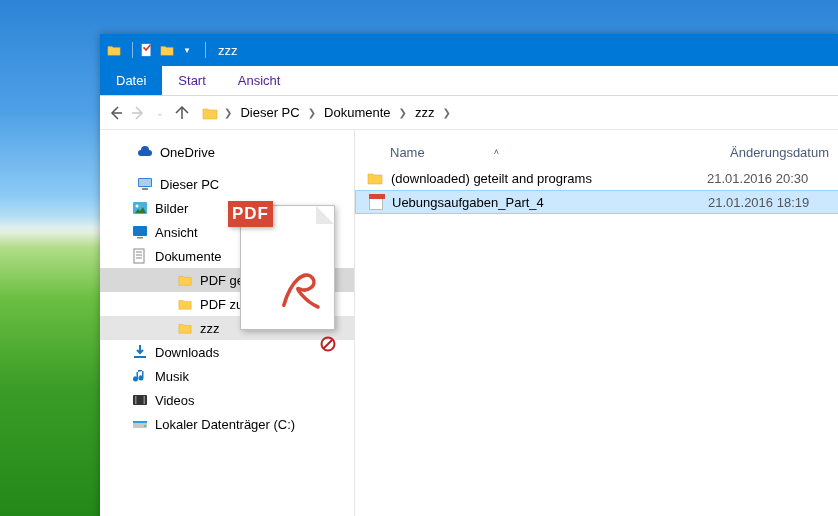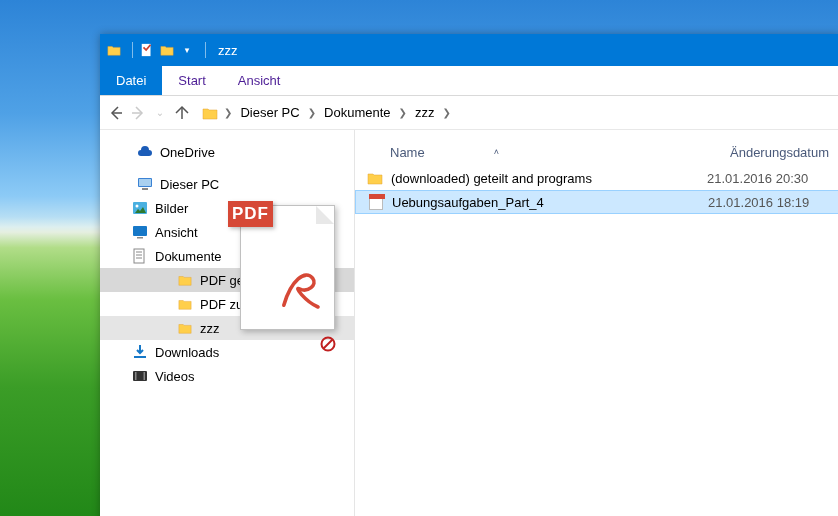--- a/index.html
+++ b/index.html
@@ -337,27 +337,45 @@
           <span class="icon">
               <svg width="16" height="16" viewBox="0 0 16 16">
                 <path d="M8 1 v8 m-3 -3 l3 3 l3 -3" stroke="#1678c8" stroke-width="2" fill="none"></path>
                 <rect x="2" y="12" width="12" height="2" fill="#1678c8"></rect>
               </svg>
             </span>
           <span>Downloads</span>
         </div>
         <div class="tree-row tree-indent-2">
           <span class="icon">
+              <svg width="14" height="16" viewBox="0 0 14 16">
+                <path d="M5 2 v9 a2.5 2.5 0 1 1 -1.5 -2.3 V4 l7 -1 v7 a2.5 2.5 0 1 1 -1.5 -2.3 V2 z" fill="#1678c8"></path>
+              </svg>
+            </span>
+          <span>Musik</span>
+        </div>
+        <div class="tree-row tree-indent-2">
+          <span class="icon">
               <svg width="16" height="14" viewBox="0 0 16 14">
                 <rect x="1" y="2" width="14" height="10" fill="#333" rx="1"></rect>
                 <rect x="3" y="3" width="1.5" height="8" fill="#888"></rect>
                 <rect x="11.5" y="3" width="1.5" height="8" fill="#888"></rect>
               </svg>
             </span>
           <span>Videos</span>
+        </div>
+        <div class="tree-row tree-indent-2">
+          <span class="icon">
+              <svg width="16" height="12" viewBox="0 0 16 12">
+                <rect x="1" y="3" width="14" height="7" fill="#c8c8c8" rx="1"></rect>
+                <rect x="1" y="3" width="14" height="2" fill="#2d9de0"></rect>
+                <circle cx="13" cy="8" r="1" fill="#58c060"></circle>
+              </svg>
+            </span>
+          <span>Lokaler Datenträger (C:)</span>
         </div>
       </div>
 
       <div class="content">
         <div class="columns">
           <div class="col-name">
             <span>Name</span>
             <span class="col-sort">˄</span>
           </div>
           <div class="col-date">Änderungsdatum</div>

